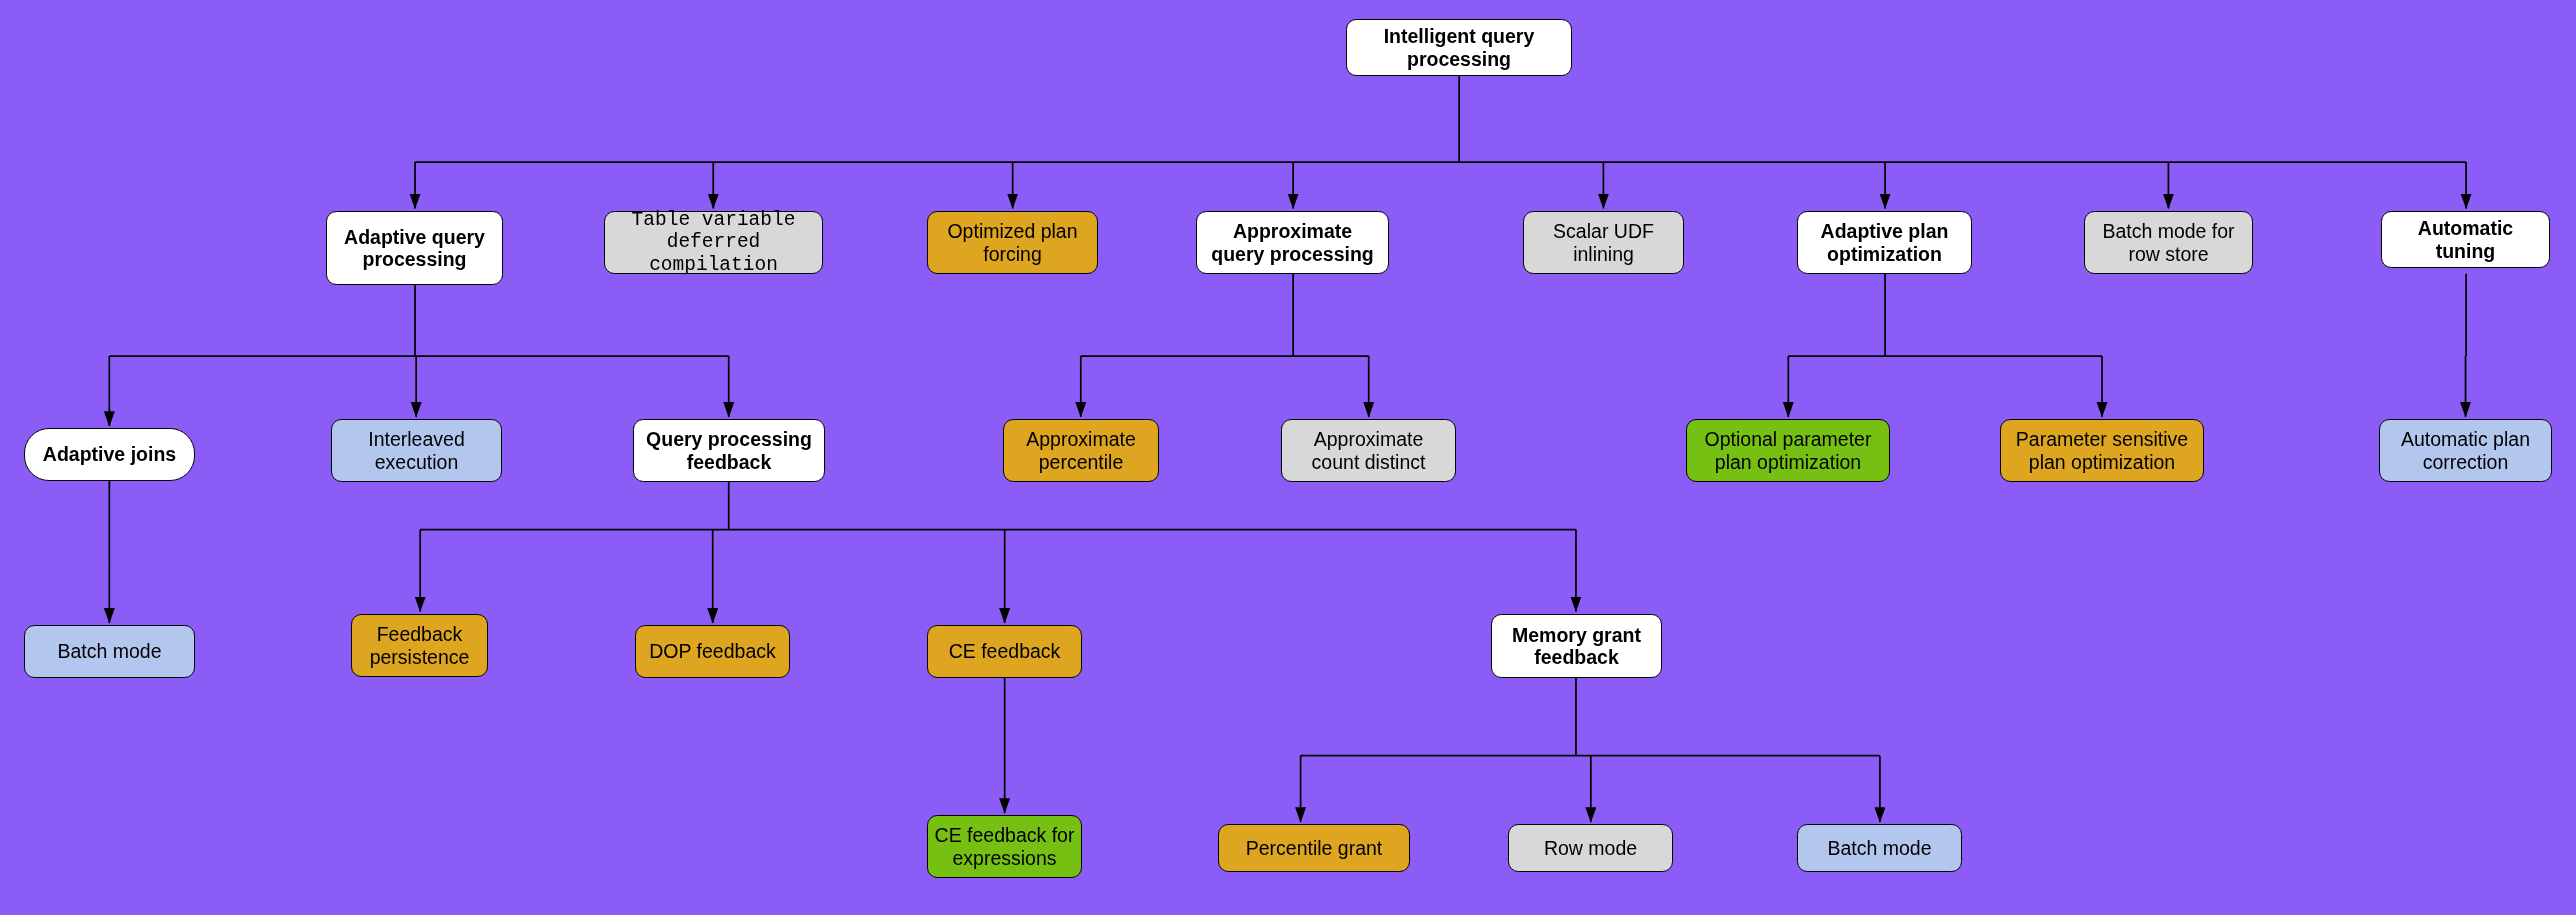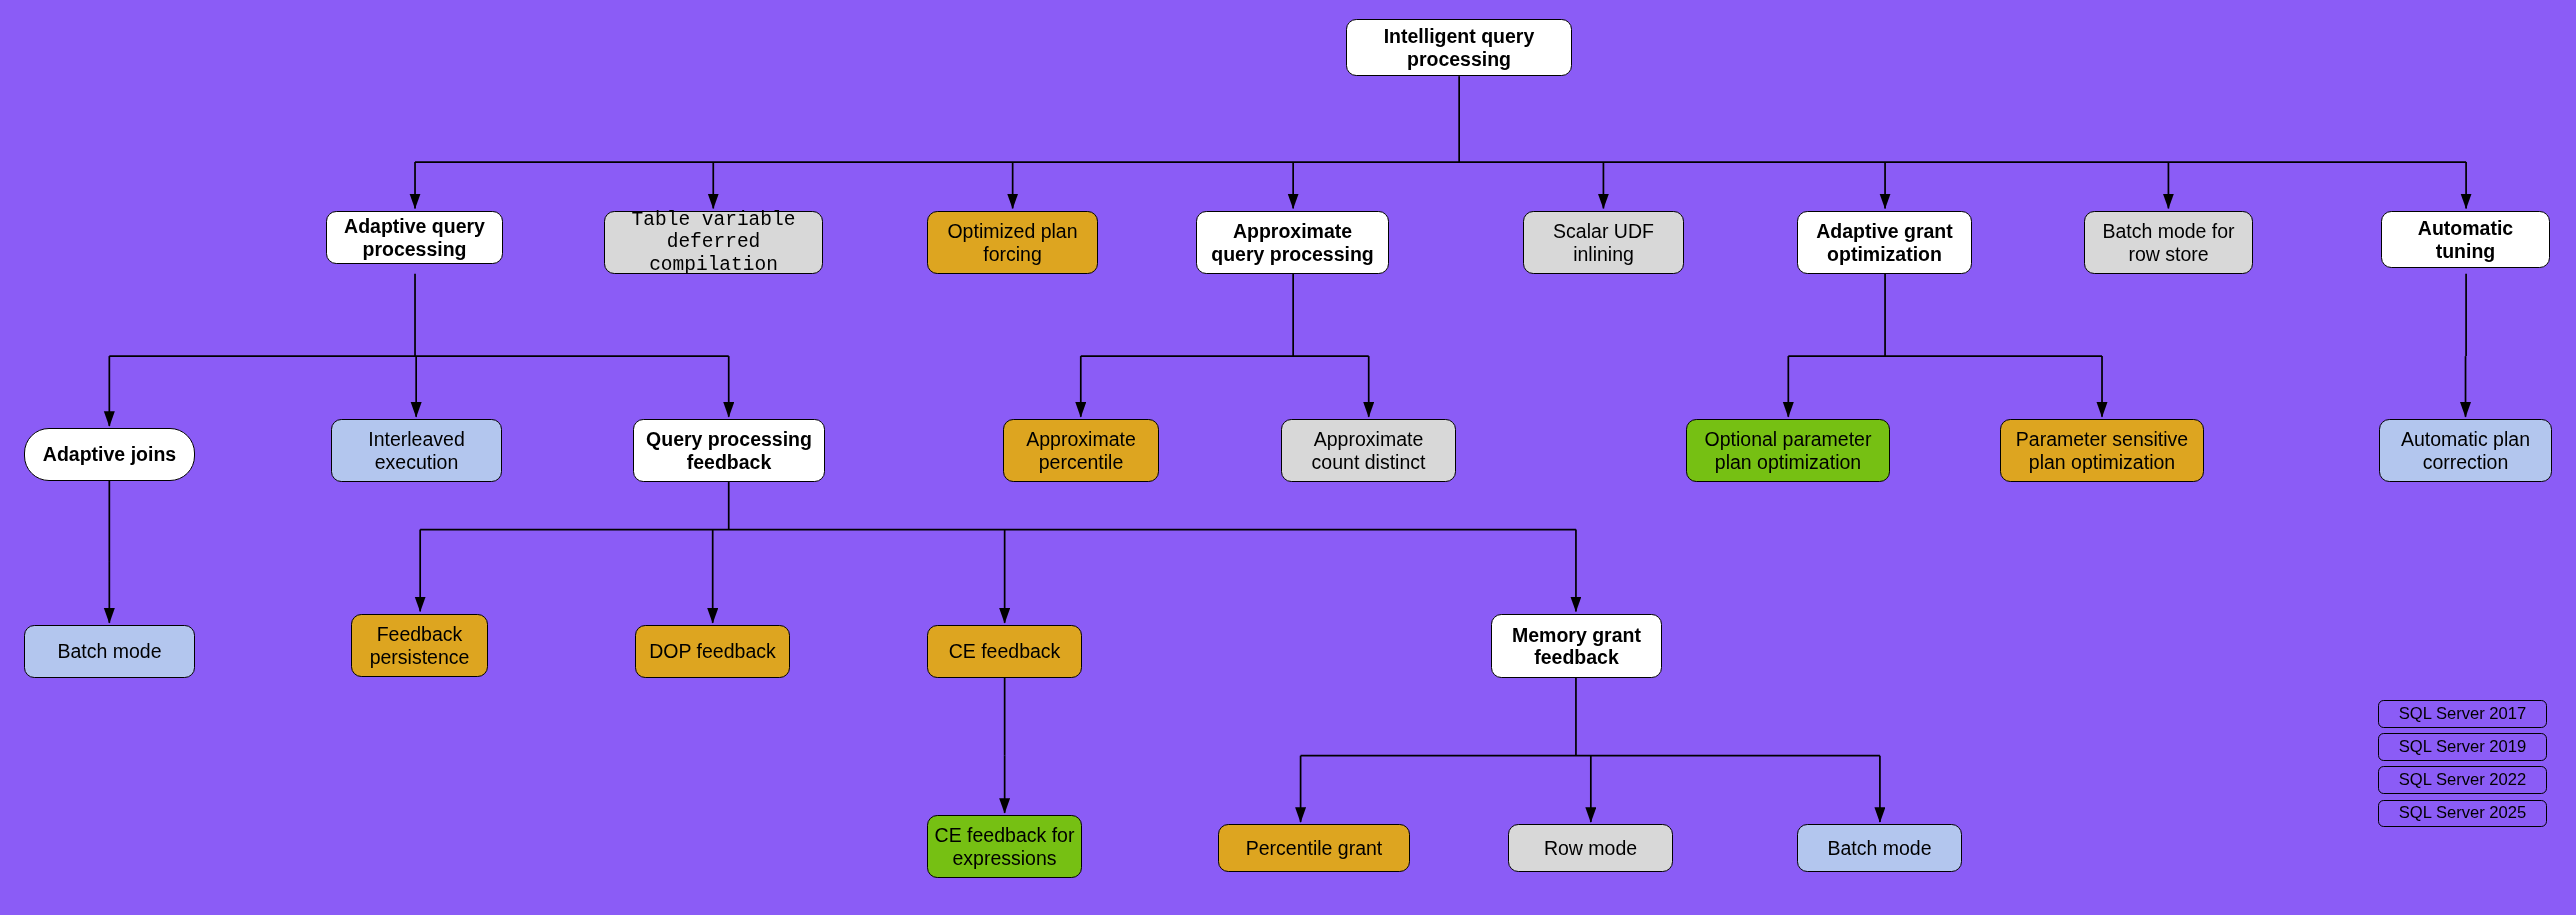--- a/index.html
+++ b/index.html
@@ -120,31 +120,31 @@
         <line x1="2272" y1="1320" x2="3284" y2="1320" stroke="#000000" stroke-width="3"></line>
         <line x1="2272" y1="1320" x2="2272" y2="1436" stroke="#000000" stroke-width="3" marker-end="url(#arrowhead)"></line>
         <line x1="2779" y1="1320" x2="2779" y2="1436" stroke="#000000" stroke-width="3" marker-end="url(#arrowhead)"></line>
         <line x1="3284" y1="1320" x2="3284" y2="1436" stroke="#000000" stroke-width="3" marker-end="url(#arrowhead)"></line>
       </g>
   </svg>
 
   <div id="node-layer">
       <div class="node fill-white bold" style="left: 1346px; top: 19px; width: 226px; height: 57px;">Intelligent query
 processing</div>
-      <div class="node fill-white bold" style="left: 326px; top: 211px; width: 177px; height: 53px;">Adaptive query
+      <div class="node fill-white bold" style="left: 326px; top: 211px; width: 177px; height: 74px;">Adaptive query
 processing</div>
       <div class="node fill-gray" style="left: 604px; top: 211px; width: 219px; height: 63px; font-family: Liberation Mono, monospace;">Table variable
 deferred compilation</div>
       <div class="node fill-gold" style="left: 927px; top: 211px; width: 171px; height: 63px;">Optimized plan
 forcing</div>
       <div class="node fill-white bold" style="left: 1196px; top: 211px; width: 193px; height: 63px;">Approximate
 query processing</div>
       <div class="node fill-gray" style="left: 1523px; top: 211px; width: 161px; height: 63px;">Scalar UDF
 inlining</div>
-      <div class="node fill-white bold" style="left: 1797px; top: 211px; width: 175px; height: 63px;">Adaptive grant
+      <div class="node fill-white bold" style="left: 1797px; top: 211px; width: 175px; height: 63px;">Adaptive plan
 optimization</div>
       <div class="node fill-gray" style="left: 2084px; top: 211px; width: 169px; height: 63px;">Batch mode for
 row store</div>
       <div class="node fill-white bold" style="left: 2381px; top: 211px; width: 169px; height: 57px;">Automatic
 tuning</div>
       <div class="node fill-white bold" style="left: 24px; top: 428px; width: 171px; height: 53px; border-radius: 25px;">Adaptive joins</div>
       <div class="node fill-blue" style="left: 331px; top: 419px; width: 171px; height: 63px;">Interleaved
 execution</div>
       <div class="node fill-white bold" style="left: 633px; top: 419px; width: 192px; height: 63px;">Query processing
 feedback</div>
@@ -165,20 +165,14 @@
       <div class="node fill-gold" style="left: 927px; top: 625px; width: 155px; height: 53px;">CE feedback</div>
       <div class="node fill-white bold" style="left: 1491px; top: 614px; width: 171px; height: 64px;">Memory grant
 feedback</div>
       <div class="node fill-green" style="left: 927px; top: 815px; width: 155px; height: 63px;">CE feedback for
 expressions</div>
       <div class="node fill-gold" style="left: 1218px; top: 824px; width: 192px; height: 48px;">Percentile grant</div>
       <div class="node fill-gray" style="left: 1508px; top: 824px; width: 165px; height: 48px; text-align: right;">Row mode</div>
       <div class="node fill-blue" style="left: 1797px; top: 824px; width: 165px; height: 48px;">Batch mode</div>
     </div>
 
-  <div class="legend" id="legend" style="left: 2378px; top: 700px;">
-      <div class="legend-item fill-blue">SQL Server 2017</div>
-      <div class="legend-item fill-gray">SQL Server 2019</div>
-      <div class="legend-item fill-gold">SQL Server 2022</div>
-      <div class="legend-item fill-green">SQL Server 2025</div>
-    </div>
 </div>
 
 
 </body></html>

